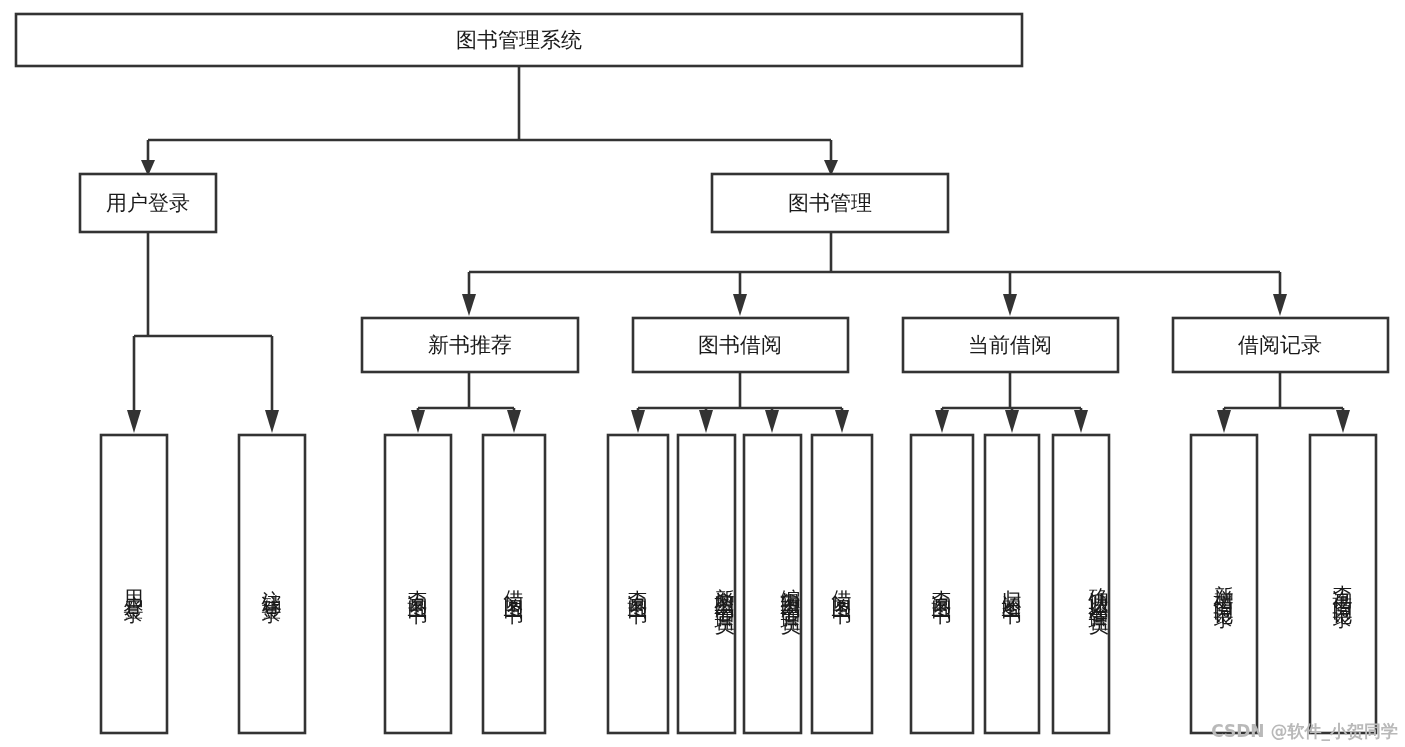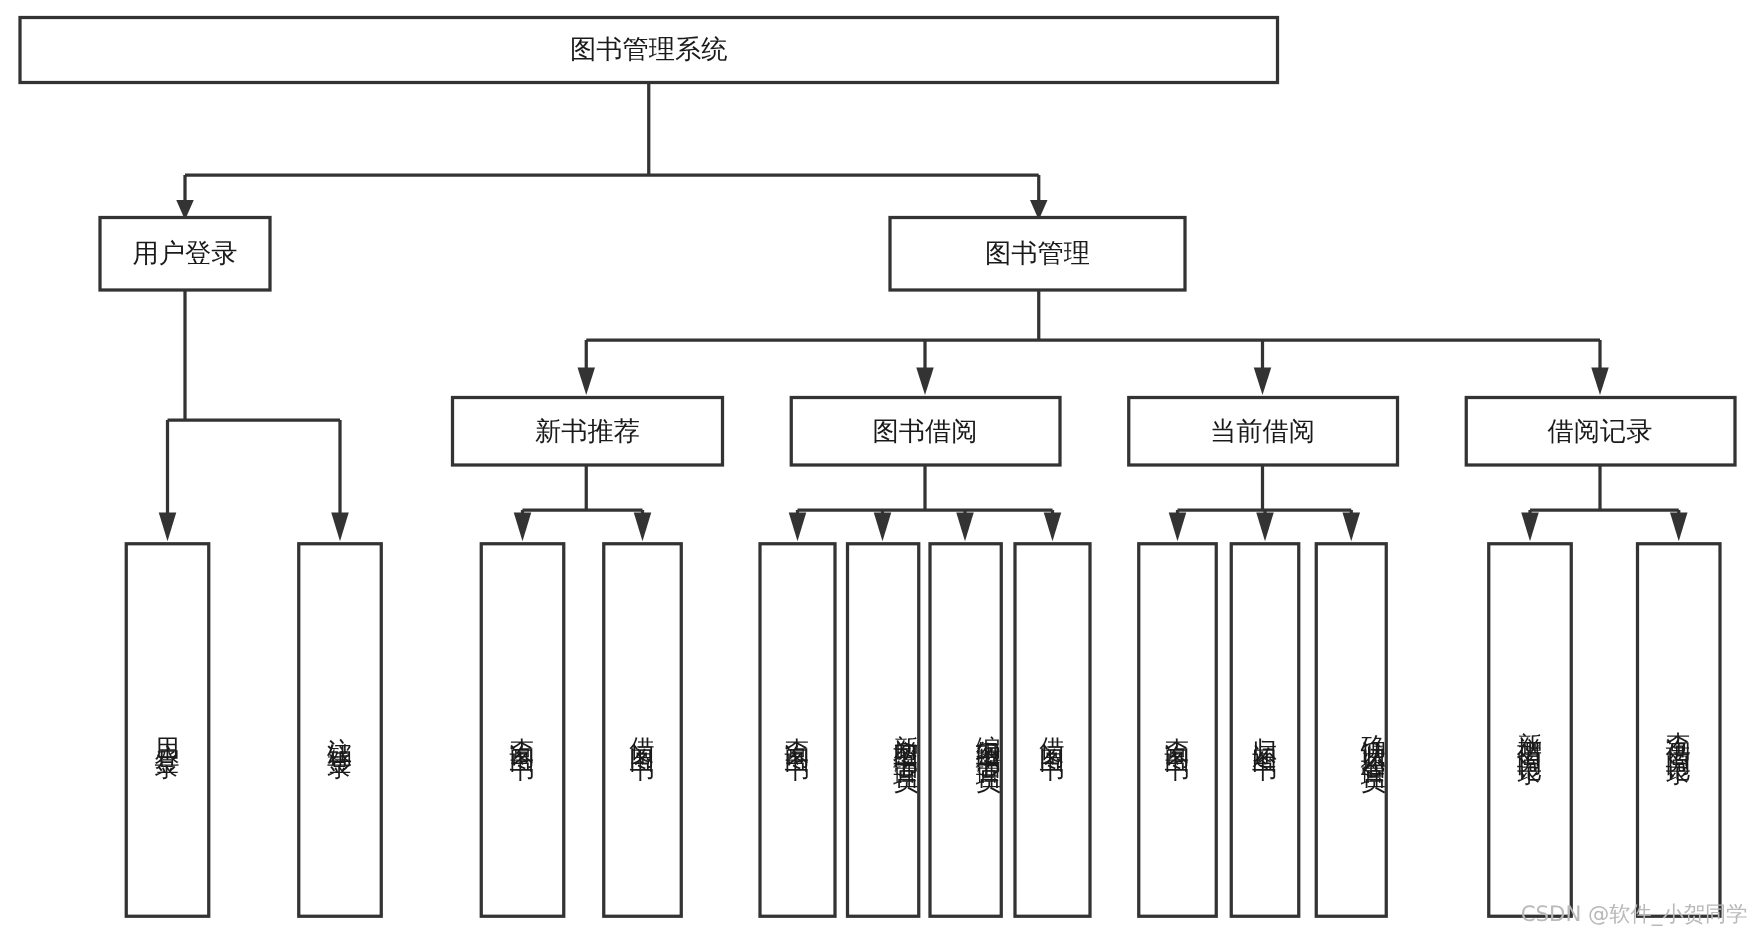--- a/index.html
+++ b/index.html
@@ -15,21 +15,21 @@
   .arrow-head{fill:#333333;stroke:none;}
   .node-label{
     font-family:"DejaVu Sans","Liberation Sans",sans-serif;
     fill:#1a1a1a;font-size:21px;
     dominant-baseline:middle;text-anchor:middle;
   }
   .watermark{
     position:absolute;right:6px;bottom:4px;
     font-family:"DejaVu Sans","Liberation Sans",sans-serif;
     font-size:17px;color:#b9b9b9;white-space:nowrap;
-    pointer-events:none;user-select:none;
+    pointer-events:none;user-select:none;font-weight:bold;
   }
 </style>
 </head>
 <body>
 
 <div id="diagram-root">
   <svg id="chart-svg" viewBox="0 0 1405 747" xmlns="http://www.w3.org/2000/svg">
 
     <g>
 

